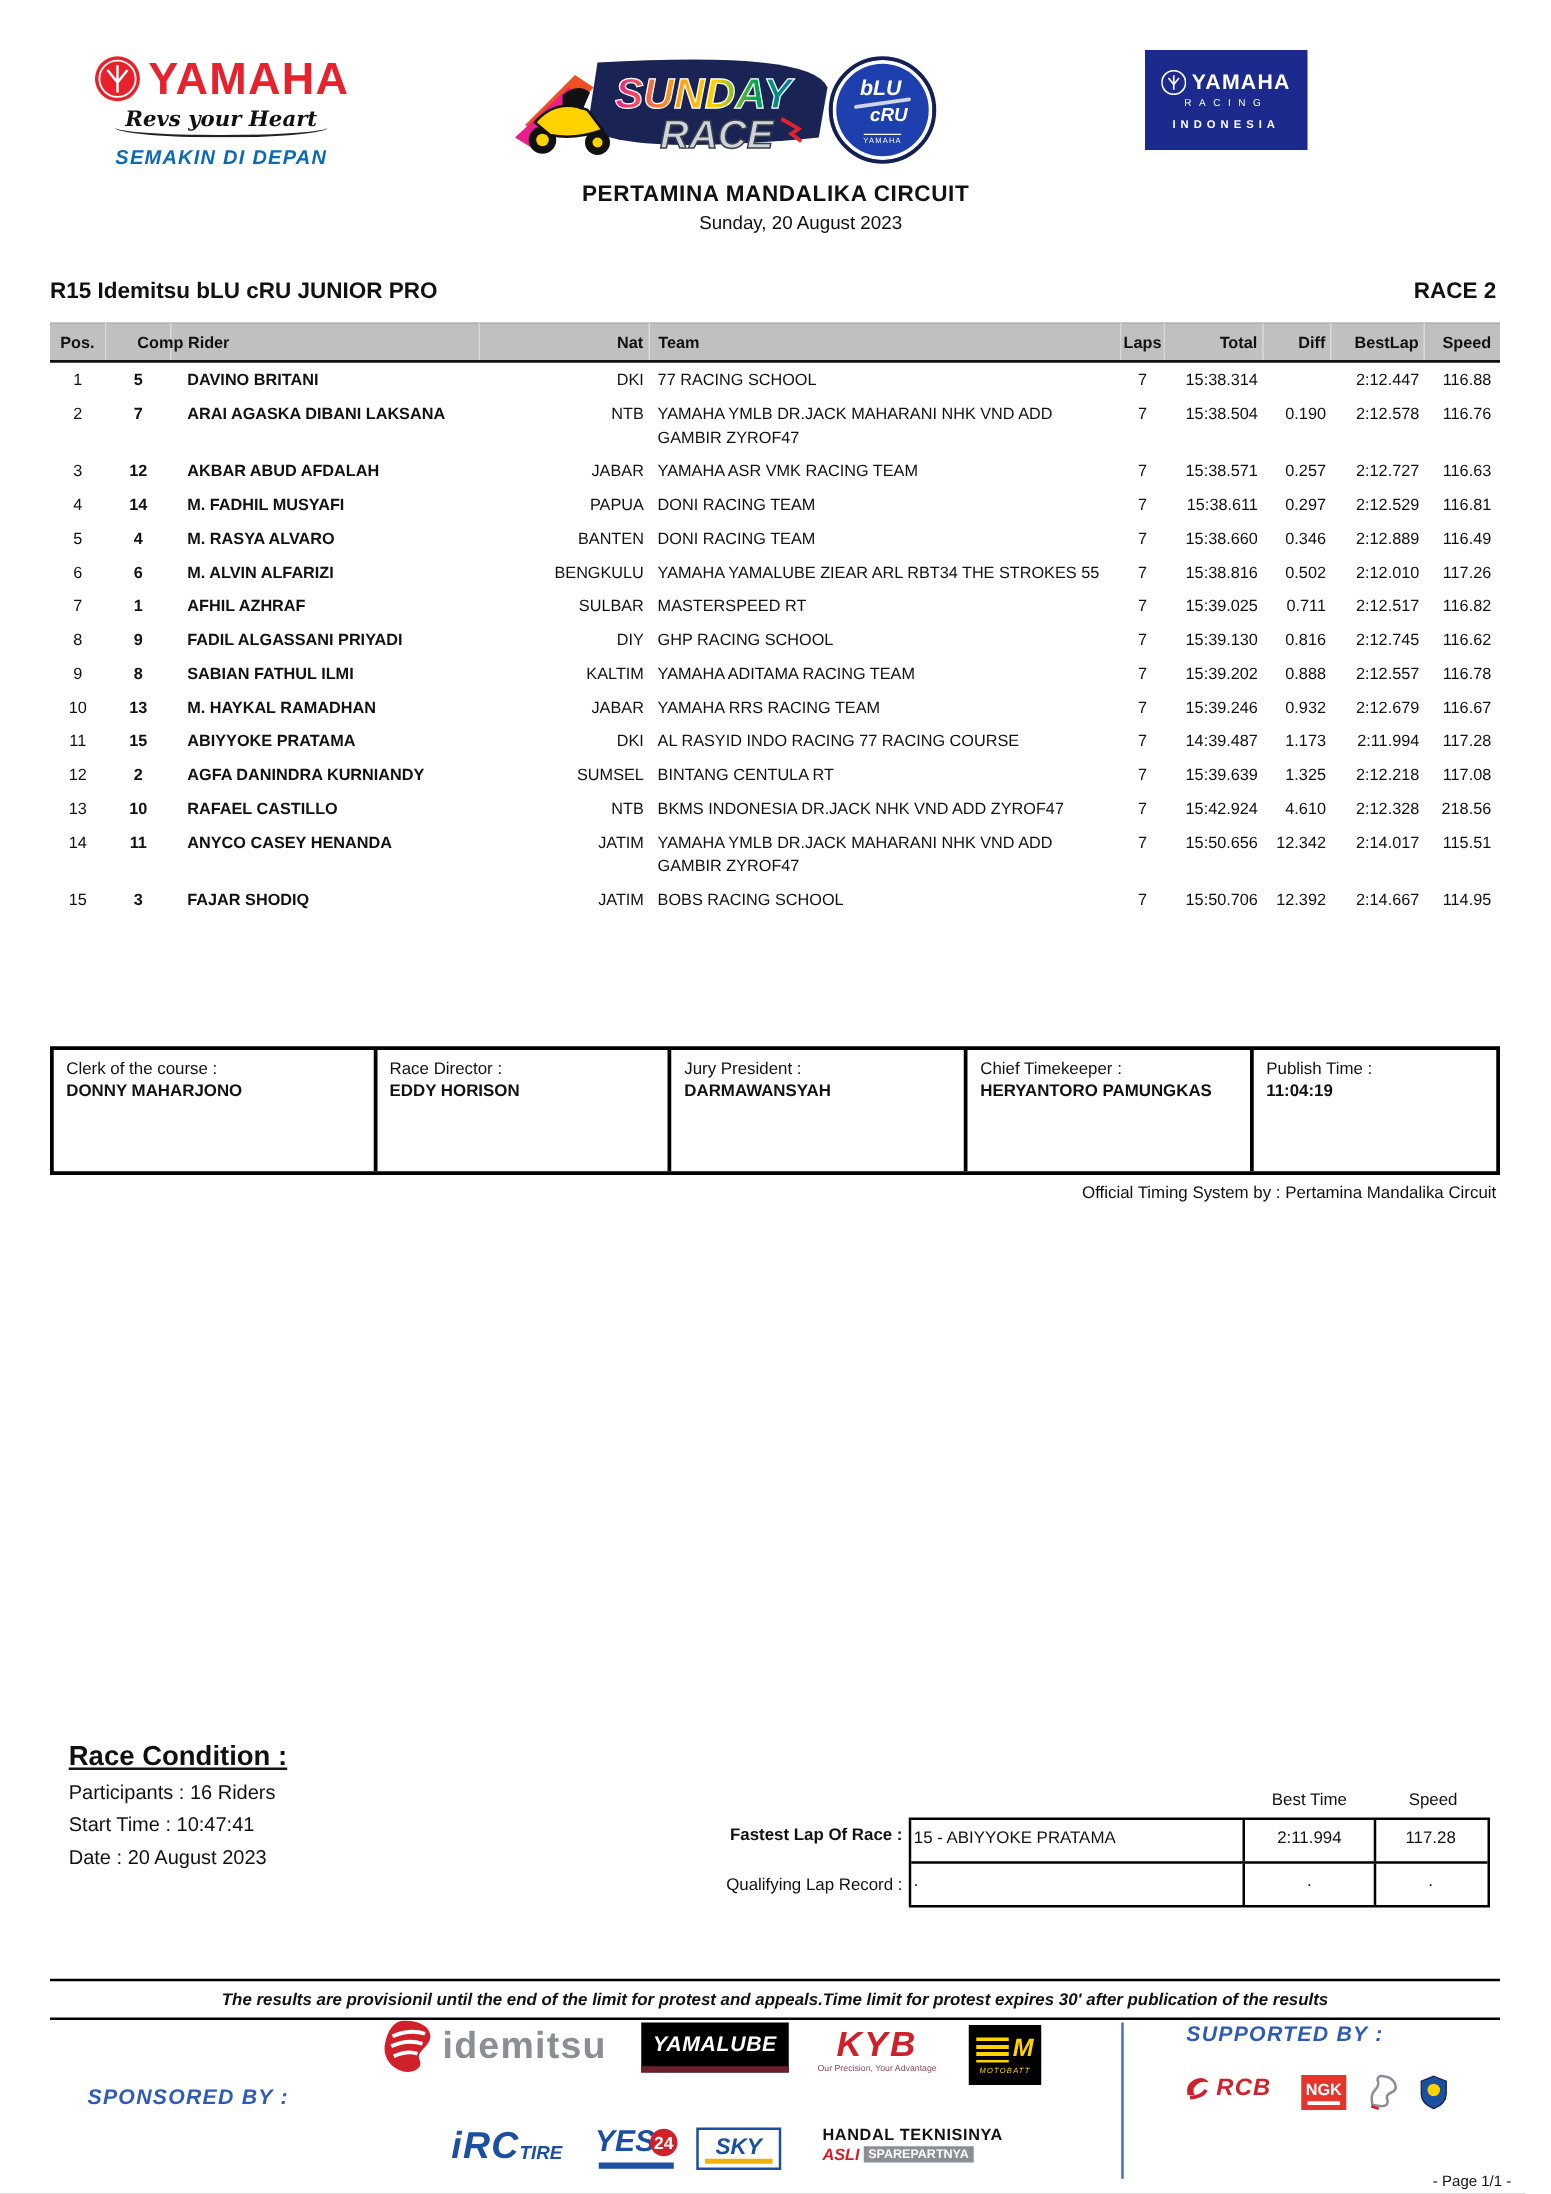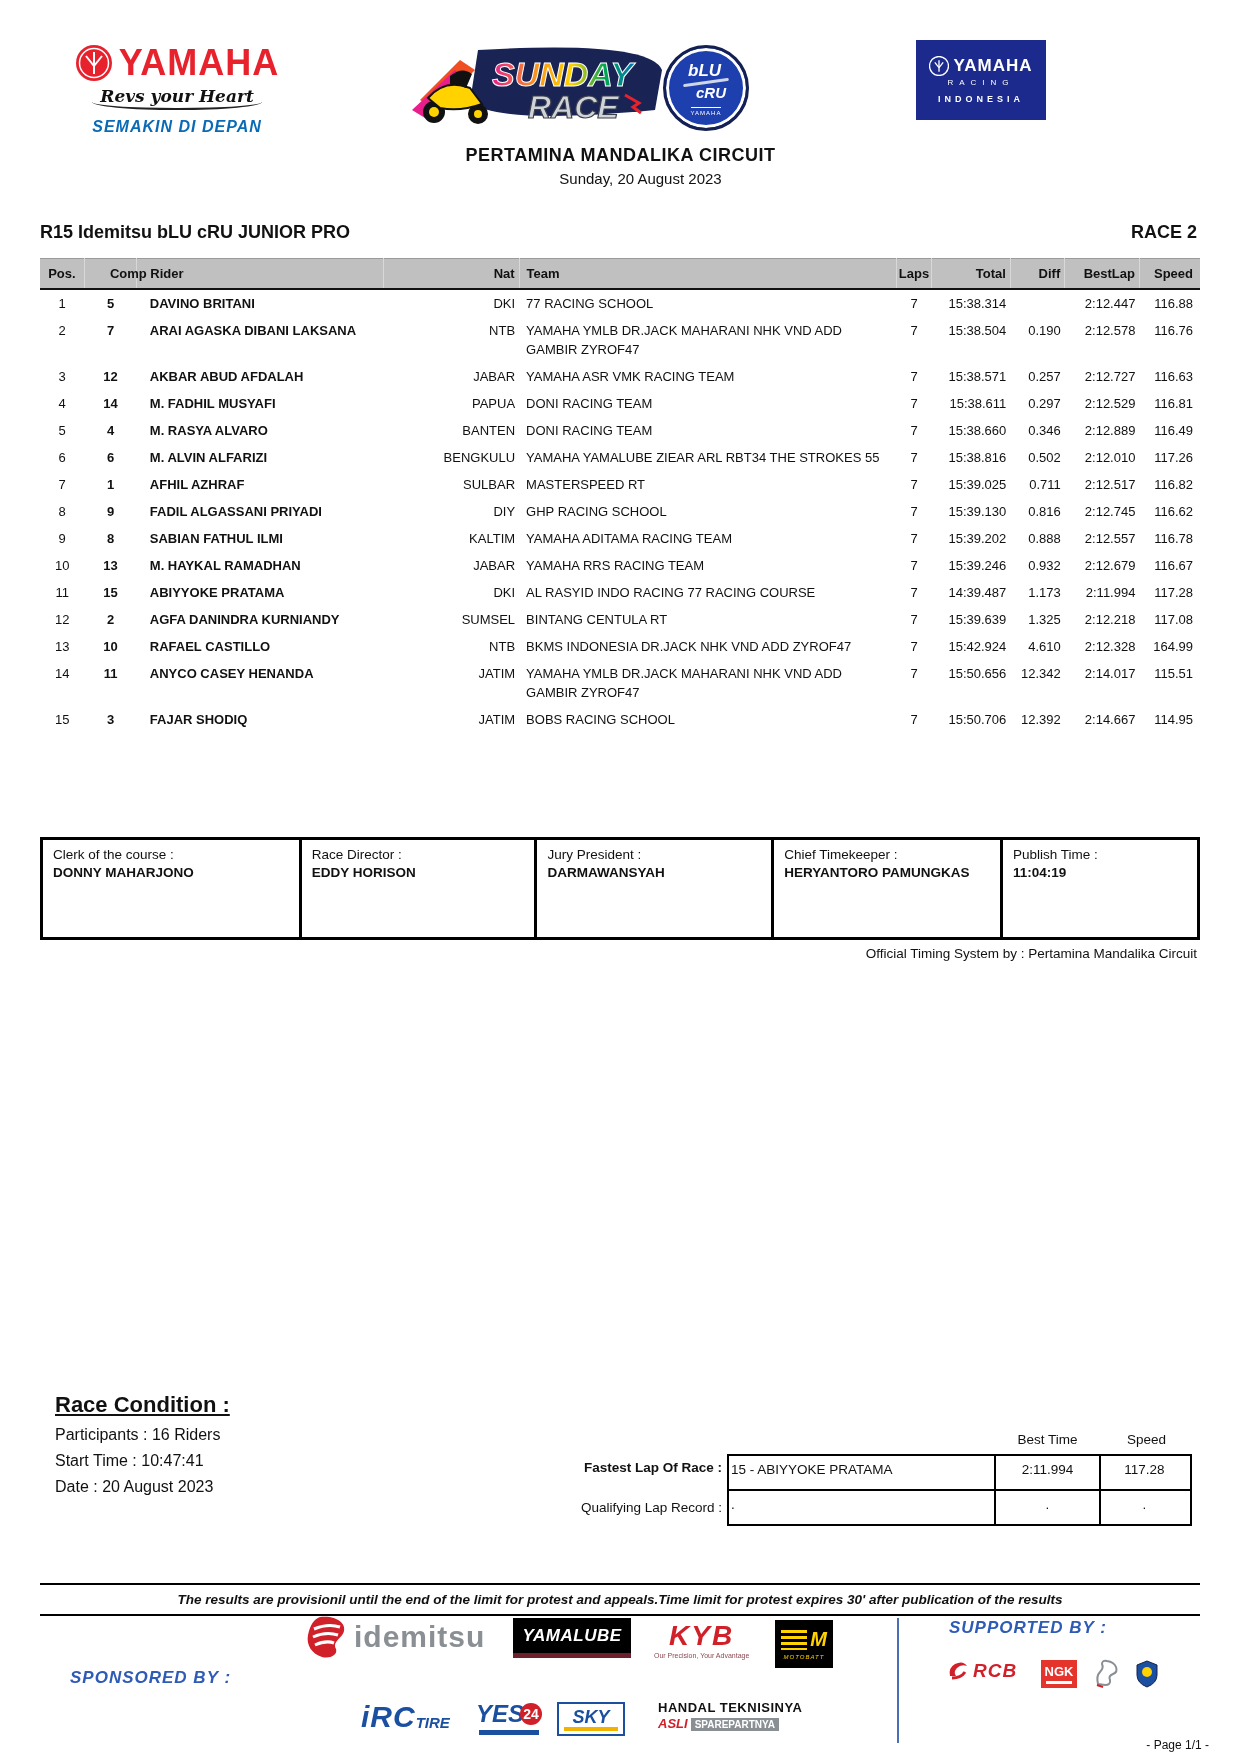--- a/index.html
+++ b/index.html
@@ -103,21 +103,21 @@
   .yes24 { left:476px; top:1700px; flex-direction:column; }
   .yes-row { display:flex; align-items:center; }
   .yes-text { color:#1b4fa0; font-weight:bold; font-style:italic; font-size:24px; }
   .yes-24 { color:#fff; background:#d0202a; font-weight:bold; font-size:14px; border-radius:50%; width:22px; height:22px; display:flex; align-items:center; justify-content:center; margin-left:-4px;text-align:right; }
   .yes-bar { width:60px; height:5px; background:#1b4fa0; margin-top:2px; }
   .sky { left:557px; top:1702px; width:68px; height:34px; border:2px solid #1b4fa0; background:#fff; flex-direction:column; justify-content:center; }
   .sky-text { color:#1b4fa0; font-weight:bold; font-style:italic; font-size:18px; line-height:18px; }
   .sky-bar { width:54px; height:4px; background:#f2b200; margin-top:1px; }
   .handal { left:658px; top:1700px; flex-direction:column; align-items:flex-start; }
   .handal-1 { font-weight:bold; font-size:13px; letter-spacing:0.5px; }
-  .handal-row { display:flex; gap:3px; margin-top:1px; align-items:flex-end; }
+  .handal-row { display:flex; gap:3px; margin-top:1px; align-items:center; }
   .handal-2 { color:#d0202a; font-weight:bold; font-size:13px; font-style:italic; }
   .handal-3 { color:#fff; background:#8a8f94; font-weight:bold; font-size:10px; padding:1px 4px; }
   .rcb { left:947px; top:1660px; gap:4px; }
   .rcb-mark { color:#d0202a; font-weight:bold; font-size:20px; font-style:italic; }
   .rcb-text { color:#d0202a; font-weight:bold; font-style:italic; font-size:19px; letter-spacing:1px; }
   .ngk { left:1041px; top:1660px; width:36px; height:28px; background:#e5342b; color:#fff; font-weight:bold; font-size:13px; flex-direction:column; justify-content:center; }
   .ngk-sub { width:26px; height:3px; background:#fff; margin-top:2px; }
   .track-icon { left:1094px; top:1658px; } .badge-icon { left:1136px; top:1660px; }
 
   svg { display:block; }
@@ -380,21 +380,21 @@
         <tr>
       <td class="c-pos">13</td>
       <td class="c-comp">10</td>
       <td class="c-rider">RAFAEL CASTILLO</td>
       <td class="c-nat">NTB</td>
       <td class="c-team">BKMS INDONESIA DR.JACK NHK VND ADD ZYROF47</td>
       <td class="c-laps">7</td>
       <td class="c-total">15:42.924</td>
       <td class="c-diff">4.610</td>
       <td class="c-best">2:12.328</td>
-      <td class="c-speed">164.99</td>
+      <td class="c-speed">218.56</td>
     </tr>
         <tr>
       <td class="c-pos">14</td>
       <td class="c-comp">11</td>
       <td class="c-rider">ANYCO CASEY HENANDA</td>
       <td class="c-nat">JATIM</td>
       <td class="c-team">YAMAHA YMLB DR.JACK MAHARANI NHK VND ADD GAMBIR ZYROF47</td>
       <td class="c-laps">7</td>
       <td class="c-total">15:50.656</td>
       <td class="c-diff">12.342</td>

